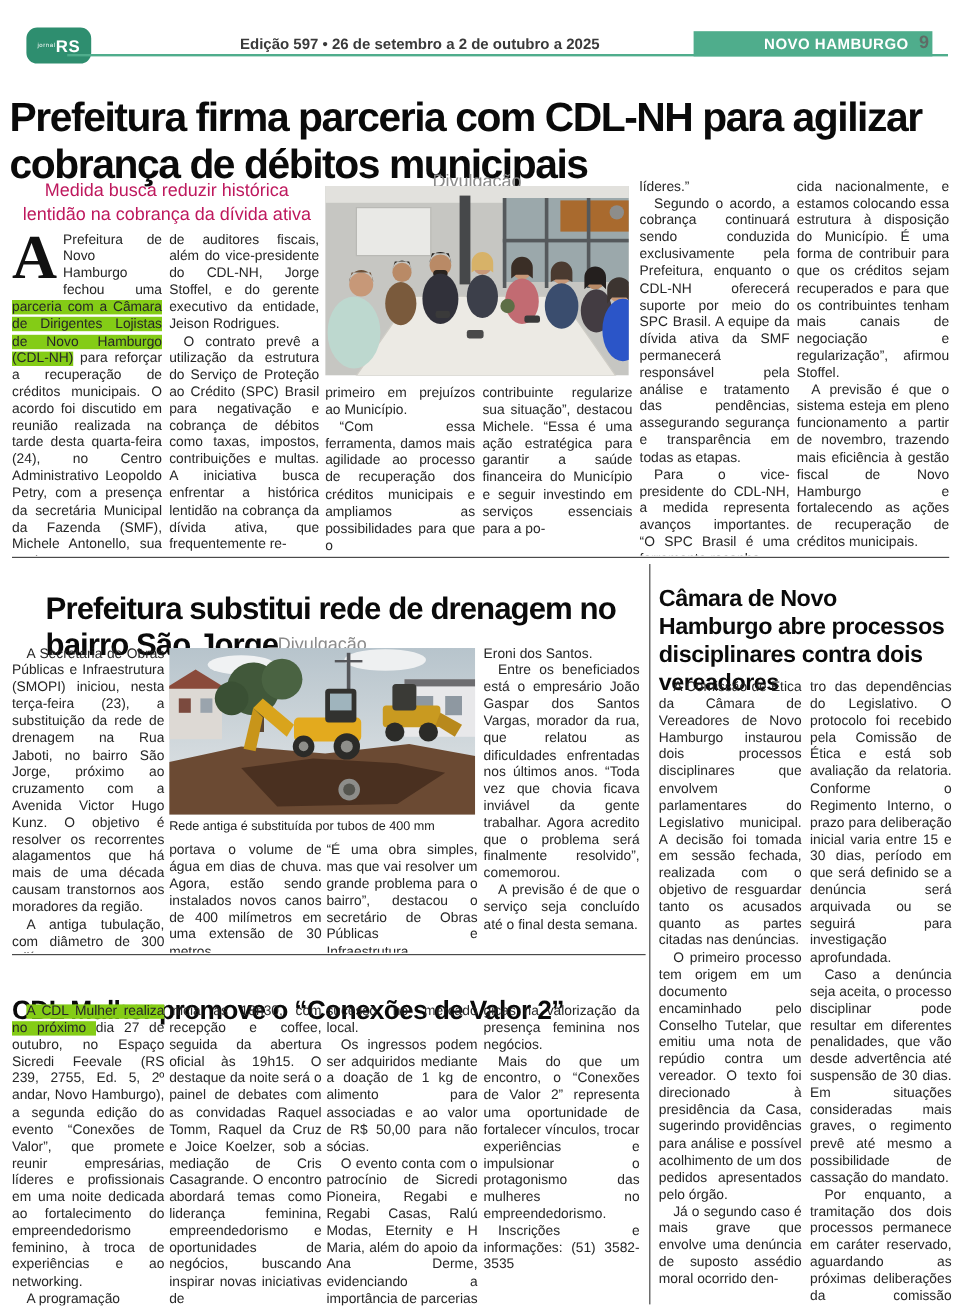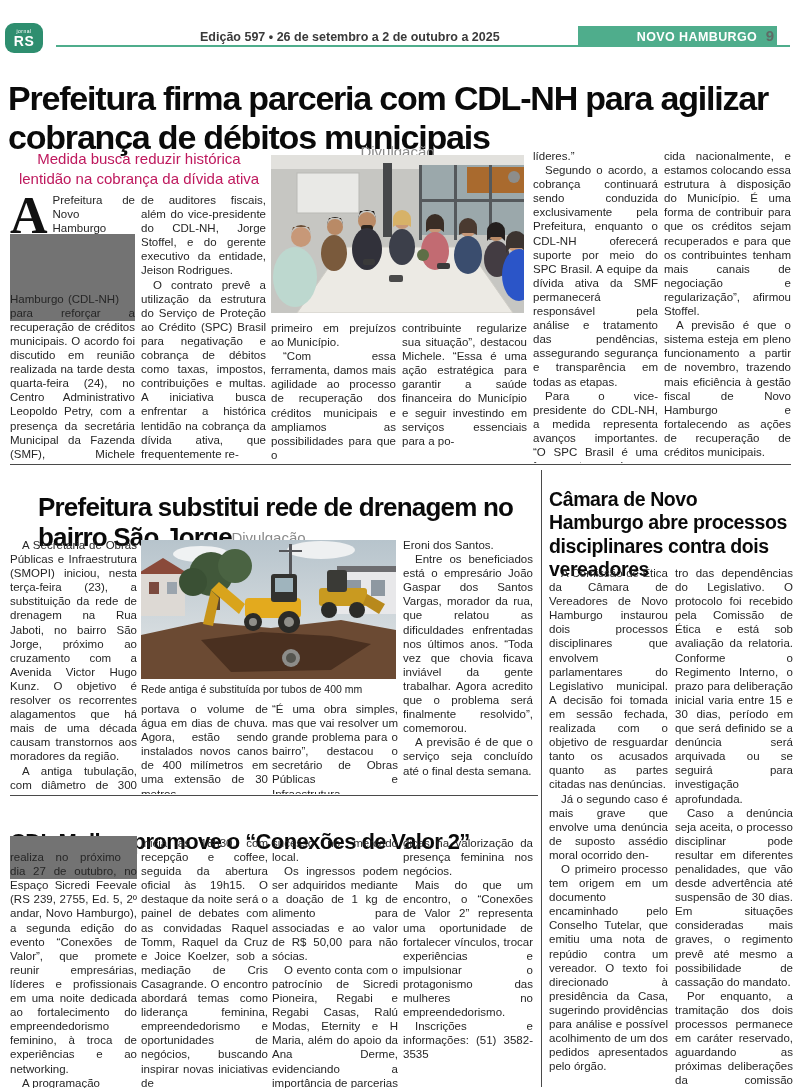--- a/index.html
+++ b/index.html
@@ -1,21 +1,21 @@
 <!DOCTYPE html>
 <html lang="pt"><head>
 <meta charset="utf-8">
 <style>
   html,body{margin:0;padding:0;background:#e9e9e9;}
   .page{position:relative;width:800px;height:1091px;background:#ffffff;margin:0 auto;
         font-family:"Liberation Sans","DejaVu Sans",sans-serif;color:#222;overflow:hidden;}
   .abs{position:absolute;}
   
-  .logo{left:5px;top:23px;width:38px;height:30px;border-radius:9px;background:#2e8e6f;
-        color:#fff;display:flex;flex-direction:column;align-items:center;justify-content:center;line-height:1;}
+  .logo{left:22px;top:23px;width:54px;height:30px;border-radius:9px;background:#2e8e6f;
+        color:#fff;display:flex;flex-direction:row;align-items:center;justify-content:center;line-height:1;}
   .logo .tiny{font-size:5px;letter-spacing:.5px;}
   .logo .big{font-size:14px;font-weight:bold;letter-spacing:.5px;}
   .rule-green{left:56px;top:45px;width:734px;height:2px;background:#4fad8c;}
   .edition{left:200px;top:30px;width:400px;text-align:left;font-size:12.5px;color:#3a3a3a;font-weight:bold;}
   .badge{left:578px;top:26px;width:160px;height:21px;background:#4fad8c;color:#fff;
          display:flex;align-items:center;justify-content:center;font-size:12.5px;font-weight:bold;letter-spacing:.4px;padding-left:39px;}
   .pagenum{left:750px;top:27px;width:40px;text-align:center;font-size:15px;font-weight:bold;color:#5f6b66;}
   
   .h1{left:8px;top:56px;width:786px;font-size:34px;line-height:39px;font-weight:bold;
       letter-spacing:-1.2px;color:#0a0a0a;}
@@ -25,21 +25,21 @@
       letter-spacing:-.4px;color:#0a0a0a;}
   .h4{left:10px;top:800px;width:532px;font-size:22px;line-height:26px;font-weight:bold;
       letter-spacing:-.6px;color:#0a0a0a;}
   .deck{left:10px;top:149px;width:258px;font-size:15px;line-height:19.5px;color:#be185d;text-align:center;}
   
   .col{font-size:11.5px;line-height:14.1px;text-align:justify;color:#262626;overflow:hidden;}
   .col p{margin:0;}
   .col p.indent{text-indent:12px;}
   .dropcap{float:left;font-size:52px;line-height:42px;font-weight:bold;color:#111;
            padding:2px 5px 0 0;font-family:"Liberation Serif","DejaVu Serif",serif;}
-  mark.hl{background:#737373;color:inherit;padding:16px;}
+  mark.hl{background:#84cc16;color:inherit;padding:0;}
   .credit{font-size:15px;color:#8a8a8a;text-align:center;}
   .caption{font-size:10.5px;color:#222;}
   
   .hline{background:#4a4a4a;height:1px;}
   .vline{background:#4a4a4a;width:1px;}
   figure{margin:0;}
   svg{display:block;}
 </style>
 </head>
 <body>
@@ -207,22 +207,22 @@
     <p>Eroni dos Santos.</p>
     <p class="indent">Entre os beneficiados está o empresário João Gaspar dos Santos Vargas, morador da rua, que relatou as dificuldades enfrentadas nos últimos anos. “Toda vez que chovia ficava inviável da gente trabalhar. Agora acredito que o problema será finalmente resolvido”, comemorou.</p>
     <p class="indent">A previsão é de que o serviço seja concluído até o final desta semana.</p>
   </div>
 
   <div class="abs hline" style="left:10px;top:795px;width:528px;"></div>
 
   <h3 class="abs h3">Câmara de Novo Hamburgo abre processos disciplinares contra dois vereadores</h3>
   <div class="abs col" style="left:549px;top:566px;width:119px;height:521px;">
     <p class="indent">A Comissão de Ética da Câmara de Vereadores de Novo Hamburgo instaurou dois processos disciplinares que envolvem parlamentares do Legislativo municipal. A decisão foi tomada em sessão fechada, realizada com o objetivo de resguardar tanto os acusados quanto as partes citadas nas denúncias.</p>
+    <p class="indent">O primeiro processo tem origem em um documento encaminhado pelo Conselho Tutelar, que emitiu uma nota de repúdio contra um vereador. O texto foi direcionado à presidência da Casa, sugerindo providências para análise e possível acolhimento de um dos pedidos apresentados pelo órgão.</p>
     <p class="indent">Já o segundo caso é mais grave que envolve uma denúncia de suposto assédio moral ocorrido den-</p>
-    <p class="indent">O primeiro processo tem origem em um documento encaminhado pelo Conselho Tutelar, que emitiu uma nota de repúdio contra um vereador. O texto foi direcionado à presidência da Casa, sugerindo providências para análise e possível acolhimento de um dos pedidos apresentados pelo órgão.</p>
   </div>
   <div class="abs col" style="left:675px;top:566px;width:118px;height:521px;">
     <p>tro das dependências do Legislativo. O protocolo foi recebido pela Comissão de Ética e está sob avaliação da relatoria. Conforme o Regimento Interno, o prazo para deliberação inicial varia entre 15 e 30 dias, período em que será definido se a denúncia será arquivada ou se seguirá para investigação aprofundada.</p>
     <p class="indent">Caso a denúncia seja aceita, o processo disciplinar pode resultar em diferentes penalidades, que vão desde advertência até suspensão de 30 dias. Em situações consideradas mais graves, o regimento prevê até mesmo a possibilidade de cassação do mandato.</p>
     <p class="indent">Por enquanto, a tramitação dos dois processos permanece em caráter reservado, aguardando as próximas deliberações da comissão responsável.</p>
   </div>
 
   <h4 class="abs h4">CDL Mulher promove o “Conexões de Valor 2”</h4>
   <div class="abs col" style="left:10px;top:836px;width:127px;height:252px;">
     <p class="indent"><mark class="hl">A CDL Mulher realiza no próximo </mark><span>dia 27 de outubro, no Espaço Sicredi Feevale (RS 239, 2755, Ed. 5, 2º andar, Novo Hamburgo), a segunda edição do evento “Conexões de Valor”, que promete reunir empresárias, líderes e profissionais em uma noite dedicada ao fortalecimento do empreendedorismo feminino, à troca de experiências e ao networking.</span></p>

